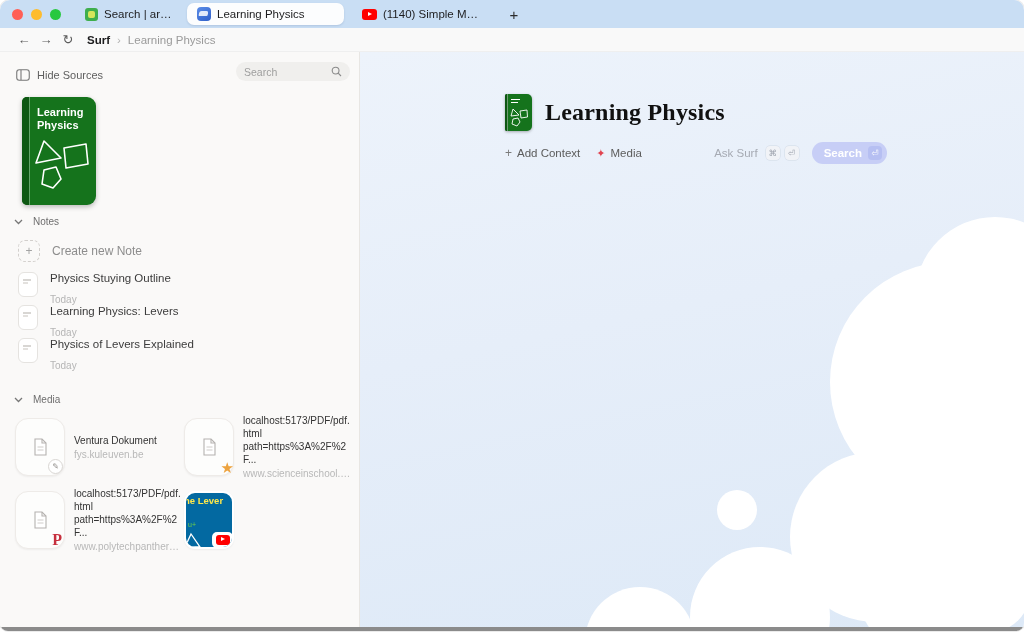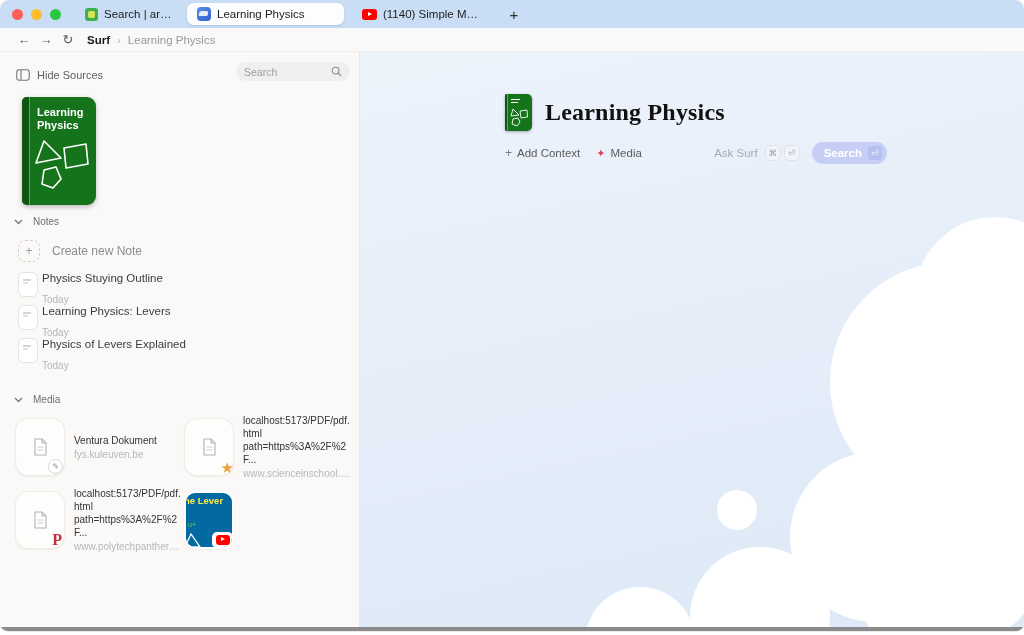--- a/index.html
+++ b/index.html
@@ -56,21 +56,21 @@
 
   
   .sect { position:absolute; left:14px; display:flex; align-items:center; gap:10px; font-size:10px; color:#6e6e6e; }
   .notes-head { top:164px; }
   .media-head { top:342px; }
 
   
   .create-row { position:absolute; left:18px; top:188px; display:flex; align-items:center; gap:12px; }
   .dashed-box { width:22px; height:22px; border:1.5px dashed #d2cfcc; border-radius:7px; display:flex; align-items:center; justify-content:center; color:#a3a3a3; font-size:12px; }
   .create-label { font-size:12px; color:#8d8d8d; }
-  .note-row { position:absolute; left:18px; display:flex; gap:4px; }
+  .note-row { position:absolute; left:18px; display:flex; gap:12px; }
   .nr1{ top:220px; } .nr2{ top:253px; } .nr3{ top:286px; }
   .note-icon { width:20px; height:25px; background:#fff; border:1px solid #e5e3e0; border-radius:6px; position:relative; flex:0 0 auto; }
   .note-icon::before { content:""; position:absolute; left:4px; top:6px; width:8px; height:1.5px; background:#d8d6d3; }
   .note-icon::after { content:""; position:absolute; left:4px; top:9px; width:5px; height:1.5px; background:#e3e1de; }
   .note-title { font-size:11.5px; color:#3c3c3c; }
   .note-date { font-size:10px; color:#b5b5b5; margin-top:10px; }
 
   
   .media-grid { position:absolute; left:15px; top:362px; width:338px; display:grid; grid-template-columns:169px 169px; row-gap:8px; }
   .media-item { display:flex; align-items:center; gap:9px; }

